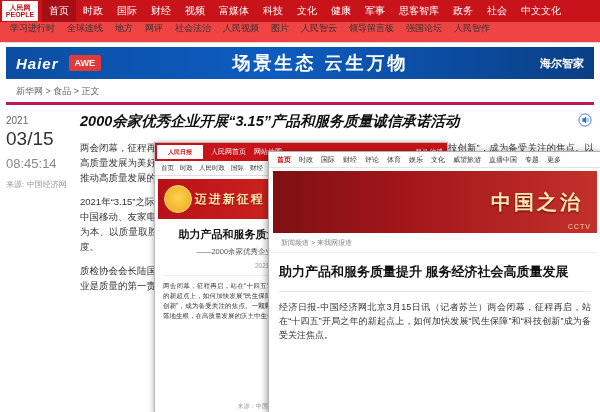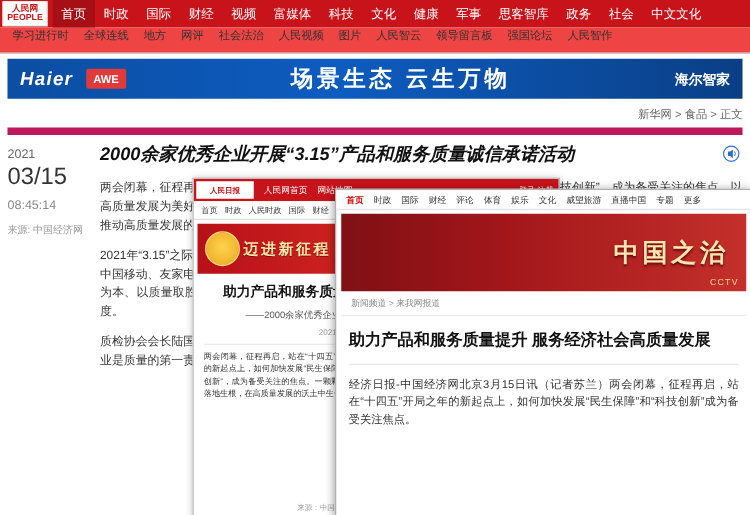--- a/index.html
+++ b/index.html
@@ -21,26 +21,26 @@
 
   
   .banner{height:32px;margin:4px 6px 0 6px;background:linear-gradient(90deg,#0b4ea2 0%,#0d5cc0 45%,#0a3f86 100%);position:relative;display:flex;align-items:center;}
   .banner .b-left{display:flex;align-items:center;padding-left:10px;}
   .banner .haier{color:#fff;font-weight:bold;font-size:15px;font-style:italic;letter-spacing:1px;}
   .banner .awe{margin-left:10px;background:#e03a3a;color:#fff;font-size:9px;font-weight:bold;padding:3px 6px;border-radius:2px;}
   .banner .b-main{flex:1;text-align:center;color:#fff;font-size:18px;font-weight:bold;letter-spacing:3px;}
   .banner .b-right{padding-right:10px;color:#fff;font-size:11px;font-weight:bold;}
 
   
-  .crumb{font-size:9px;color:#666;padding:6px 0 4px 10px;border-bottom:6px solid #be185d;margin:0 6px;text-align:right;}
+  .crumb{font-size:9px;color:#666;padding:6px 0 4px 10px;border-bottom:3px solid #be185d;margin:0 6px;}
   .artwrap{display:flex;margin:0 6px;}
   .artmeta{width:74px;padding-top:10px;text-align:left;color:#444;}
   .artmeta .yr{font-size:10px;color:#666;}
   .artmeta .md{font-size:19px;color:#333;margin-top:2px;}
-  .artmeta .tm{font-size:10px;color:#888;margin-top:6px;}
+  .artmeta .tm{font-size:13px;color:#888;margin-top:6px;}
   .artmeta .src{font-size:8px;color:#999;margin-top:8px;}
   .artbody{flex:1;padding-top:6px;}
   .arttitle{font-size:14.5px;font-weight:bold;color:#111;line-height:20px;padding-right:22px;position:relative;font-style:italic;}
   .spk{position:absolute;right:2px;top:2px;width:14px;height:14px;}
   .para{font-size:9.5px;color:#333;line-height:15px;margin-top:9px;text-align:justify;}
 
   
   #midWin{left:154px;top:142px;width:292px;height:270px;background:#fff;border:1px solid #b9b9b9;box-shadow:0 1px 6px rgba(0,0,0,.35);overflow:hidden;}
   .m-top{height:18px;background:#c9131a;display:flex;align-items:center;color:#fff;font-size:7px;padding-left:2px;}
   .m-logo{width:46px;height:14px;background:#fff;color:#c9131a;font-weight:bold;font-size:6px;display:flex;align-items:center;justify-content:center;margin-right:4px;}

